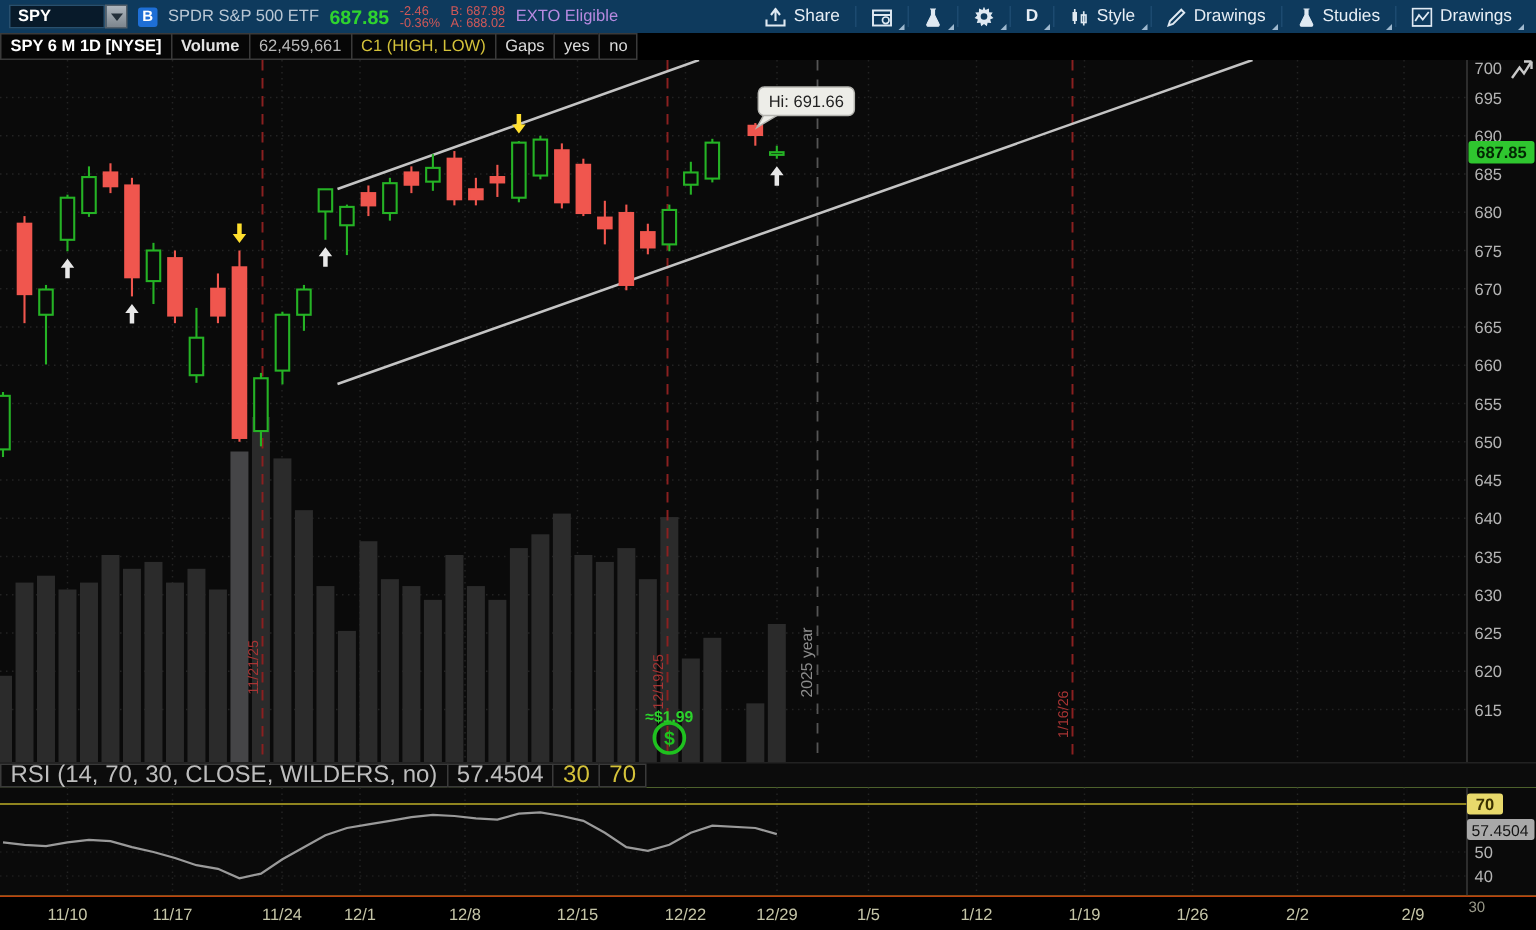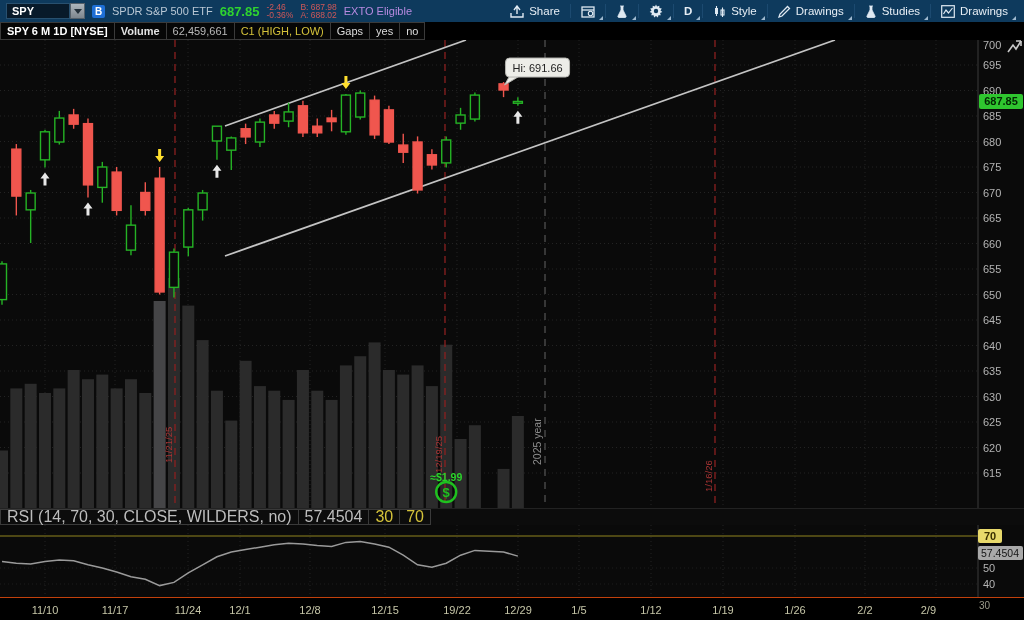--- a/index.html
+++ b/index.html
@@ -466,24 +466,24 @@
       <text x="1000" y="32" fill="#141414" font-size="10.5" font-family="&quot;Liberation Sans&quot;, sans-serif" text-anchor="middle">57.4504</text>
     </svg>
 
   <div class="time-axis" id="time-axis">
       <span style="left: 45px;">11/10</span>
       <span style="left: 115px;">11/17</span>
       <span style="left: 188px;">11/24</span>
       <span style="left: 240px;">12/1</span>
       <span style="left: 310px;">12/8</span>
       <span style="left: 385px;">12/15</span>
-      <span style="left: 457px;">19/22</span>
+      <span style="left: 457px;">12/22</span>
       <span style="left: 518px;">12/29</span>
       <span style="left: 579px;">1/5</span>
       <span style="left: 651px;">1/12</span>
       <span style="left: 723px;">1/19</span>
       <span style="left: 795px;">1/26</span>
       <span style="left: 865px;">2/2</span>
-      <span style="left: 912px; text-align: right;">2/9</span>
+      <span style="left: 942px;">2/9</span>
       <span class="clipped" style="left: 979px; top: 2px;">30</span>
     </div>
 
 </div>
 
 </body></html>

